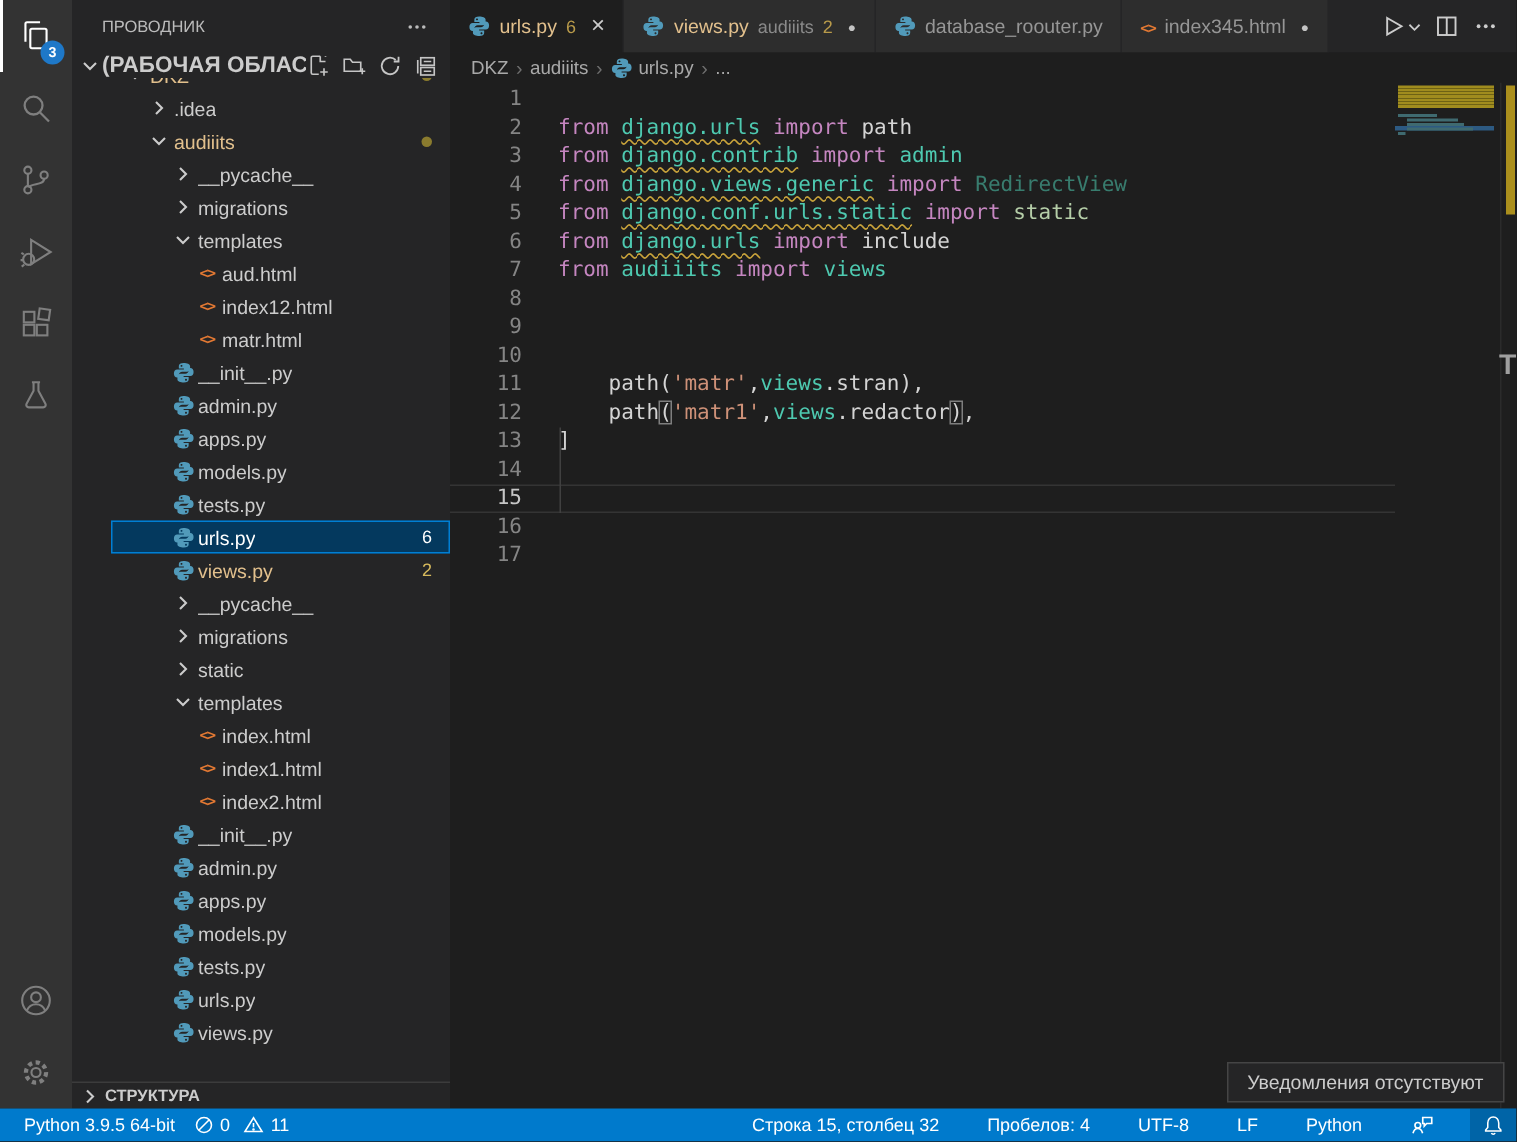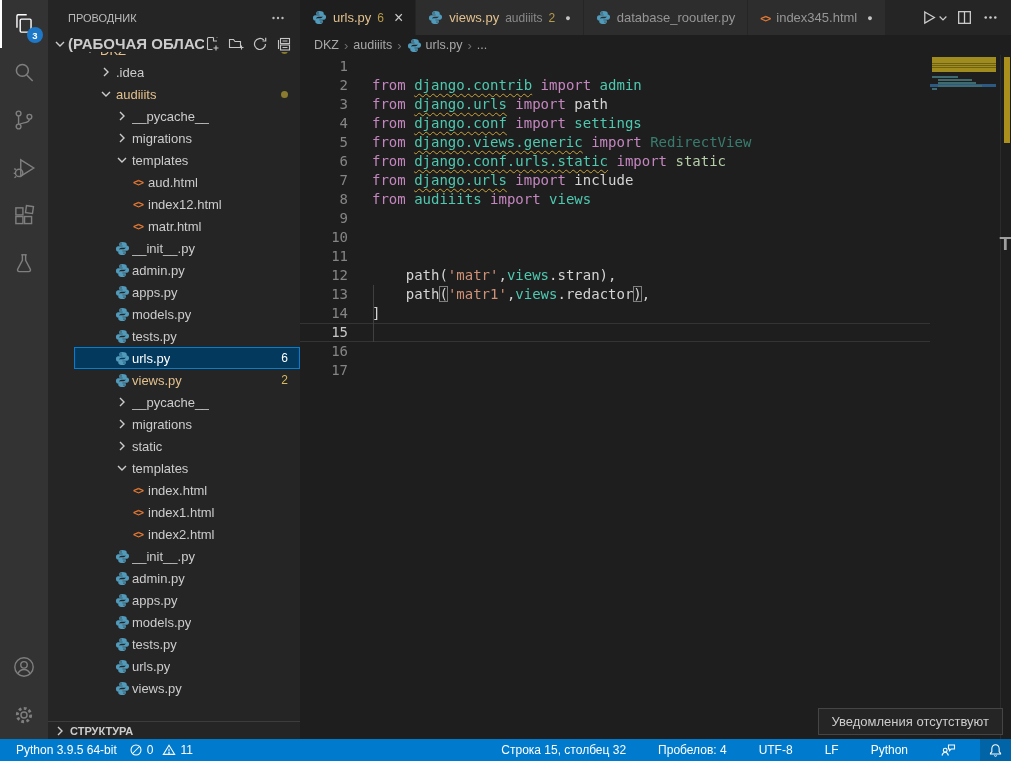--- a/index.html
+++ b/index.html
@@ -583,23 +583,22 @@
             <div>11</div>
             <div>12</div>
             <div>13</div>
             <div>14</div>
             <div class="cur">15</div>
             <div>16</div>
             <div>17</div>
           </div>
       <div class="code">
             <div class="line"></div>
+            <div class="line"><span class="kw">from </span><span class="mod sq">django.urls</span><span class="kw"> import </span><span class="pl">path</span></div>
             <div class="line"><span class="kw">from </span><span class="mod sq">django.contrib</span><span class="kw"> import </span><span class="ty">admin</span></div>
-            <div class="line"><span class="kw">from </span><span class="mod sq">django.urls</span><span class="kw"> import </span><span class="pl">path</span></div>
-            <div class="line"><span class="kw">from </span><span class="mod sq">django.conf</span><span class="kw"> import </span><span class="ty">settings</span></div>
             <div class="line"><span class="kw">from </span><span class="mod sq">django.views.generic</span><span class="kw"> import </span><span class="dim">RedirectView</span></div>
             <div class="line"><span class="kw">from </span><span class="mod sq">django.conf.urls.static</span><span class="kw"> import </span><span class="num">static</span></div>
             <div class="line"><span class="kw">from </span><span class="mod sq">django.urls</span><span class="kw"> import </span><span class="pl">include</span></div>
             <div class="line"><span class="kw">from </span><span class="ty">audiiits</span><span class="kw"> import </span><span class="ty">views</span></div>
             <div class="line"></div>
             <div class="line"></div>
             <div class="line"></div>
             <div class="line"><span class="pl">    path(</span><span class="str">'matr'</span><span class="pl">,</span><span class="ty">views</span><span class="pl">.stran),</span></div>
             <div class="line"><span class="pl">    path</span><span class="pl bm">(</span><span class="str">'matr1'</span><span class="pl">,</span><span class="ty">views</span><span class="pl">.redactor</span><span class="pl bm">)</span><span class="pl">,</span></div>
             <div class="line"><span class="pl">]</span></div>

